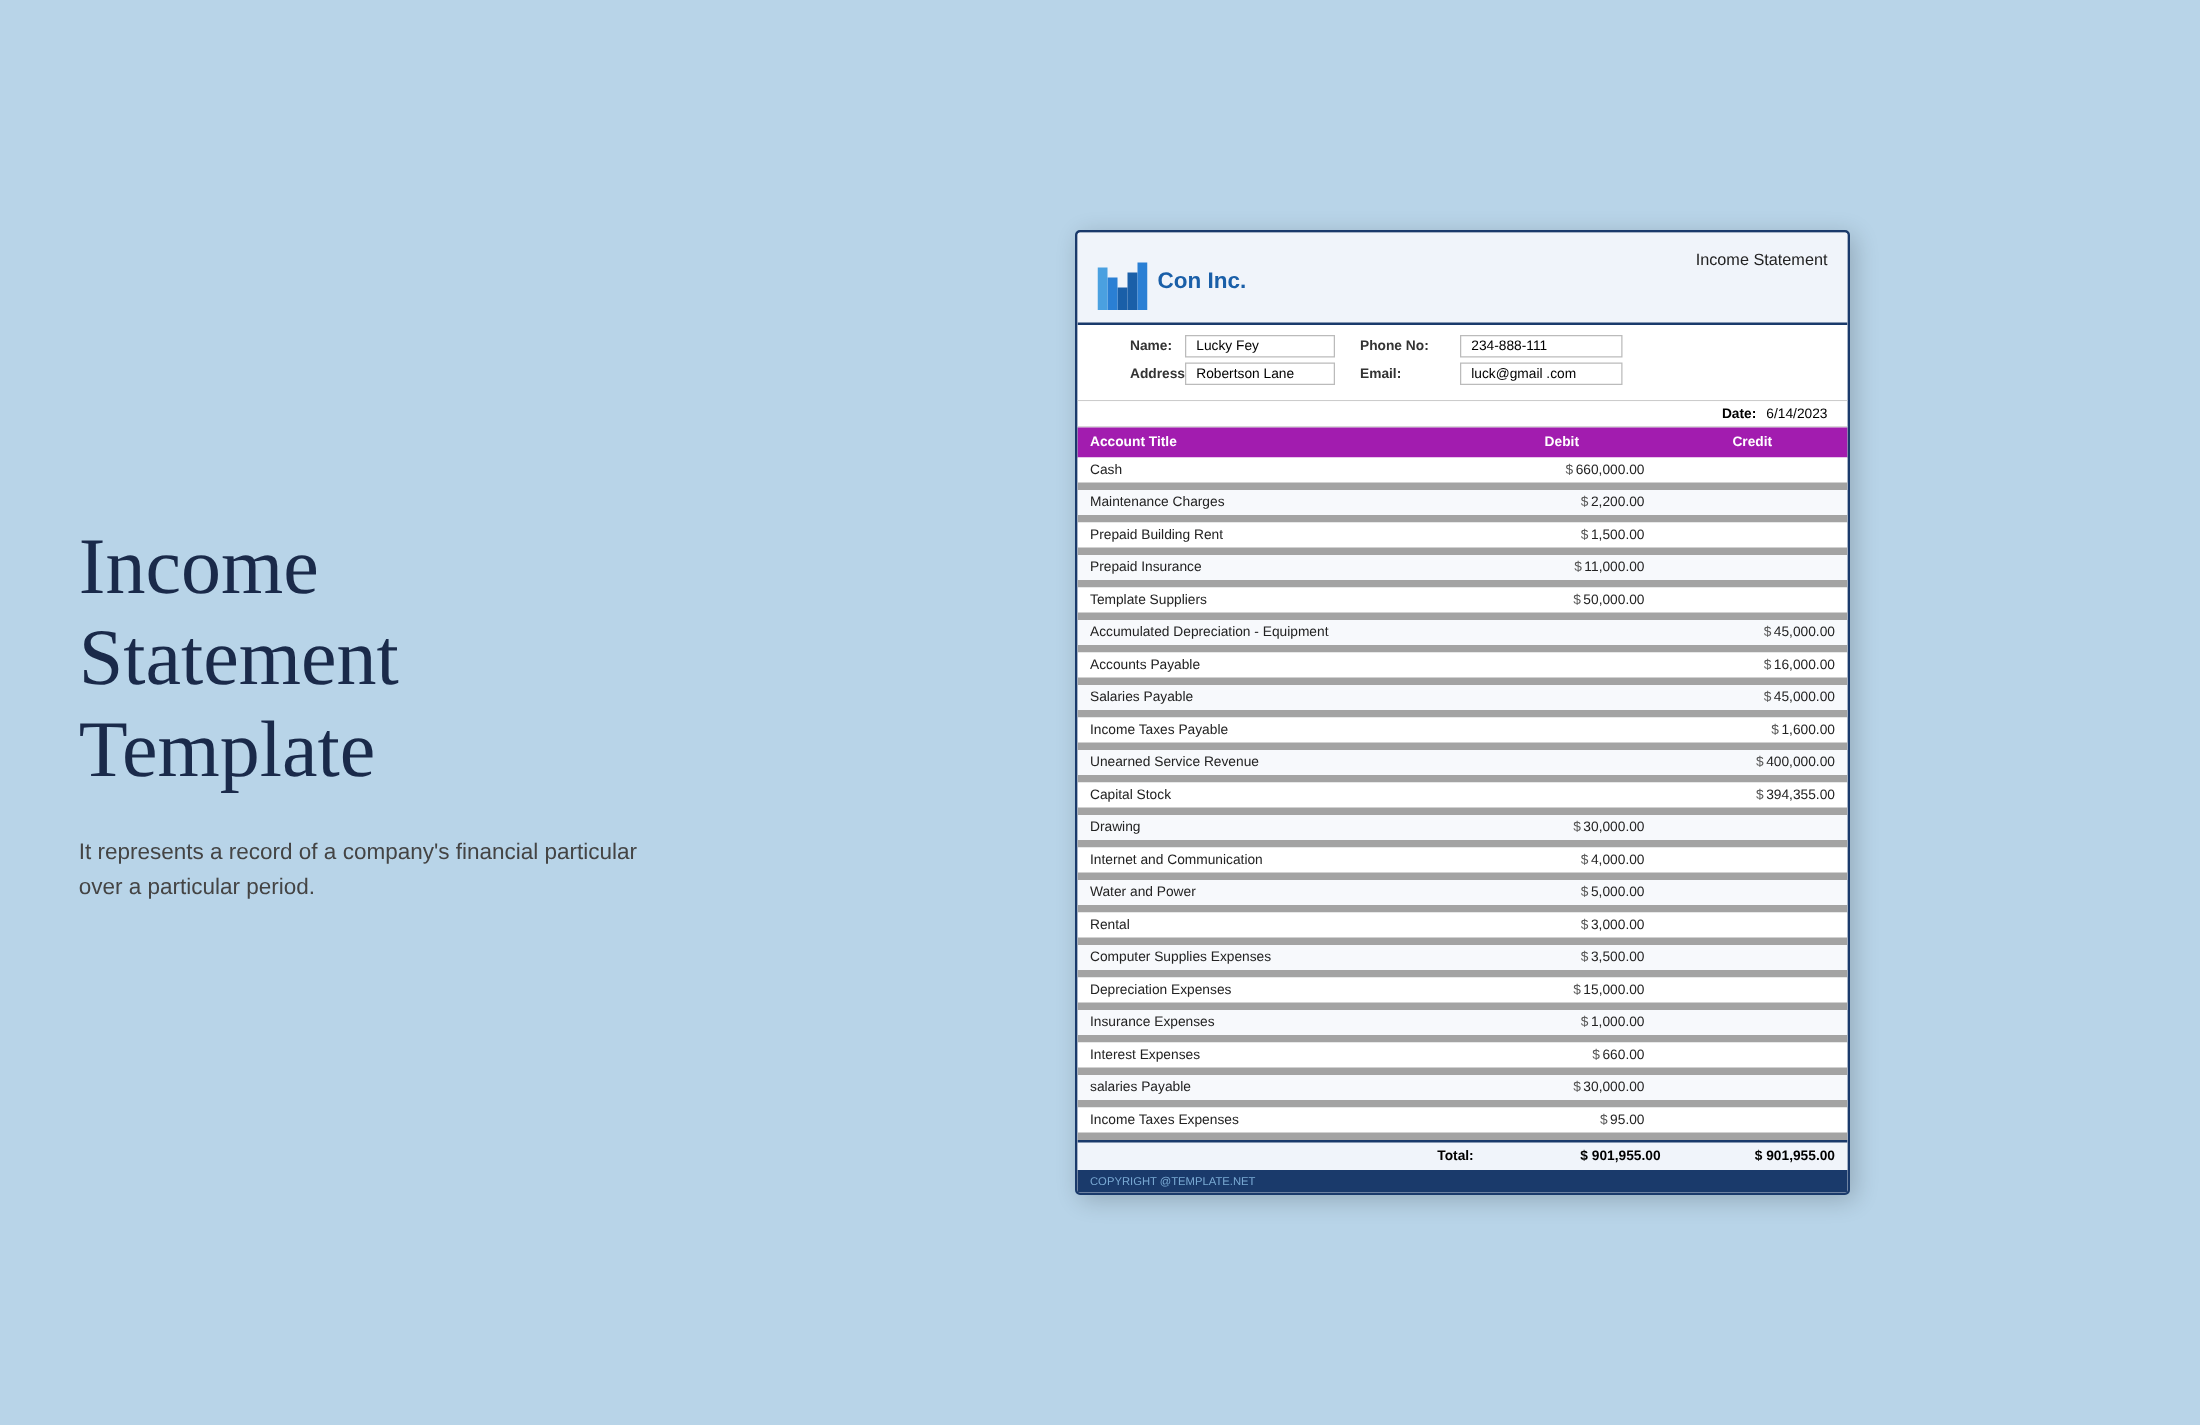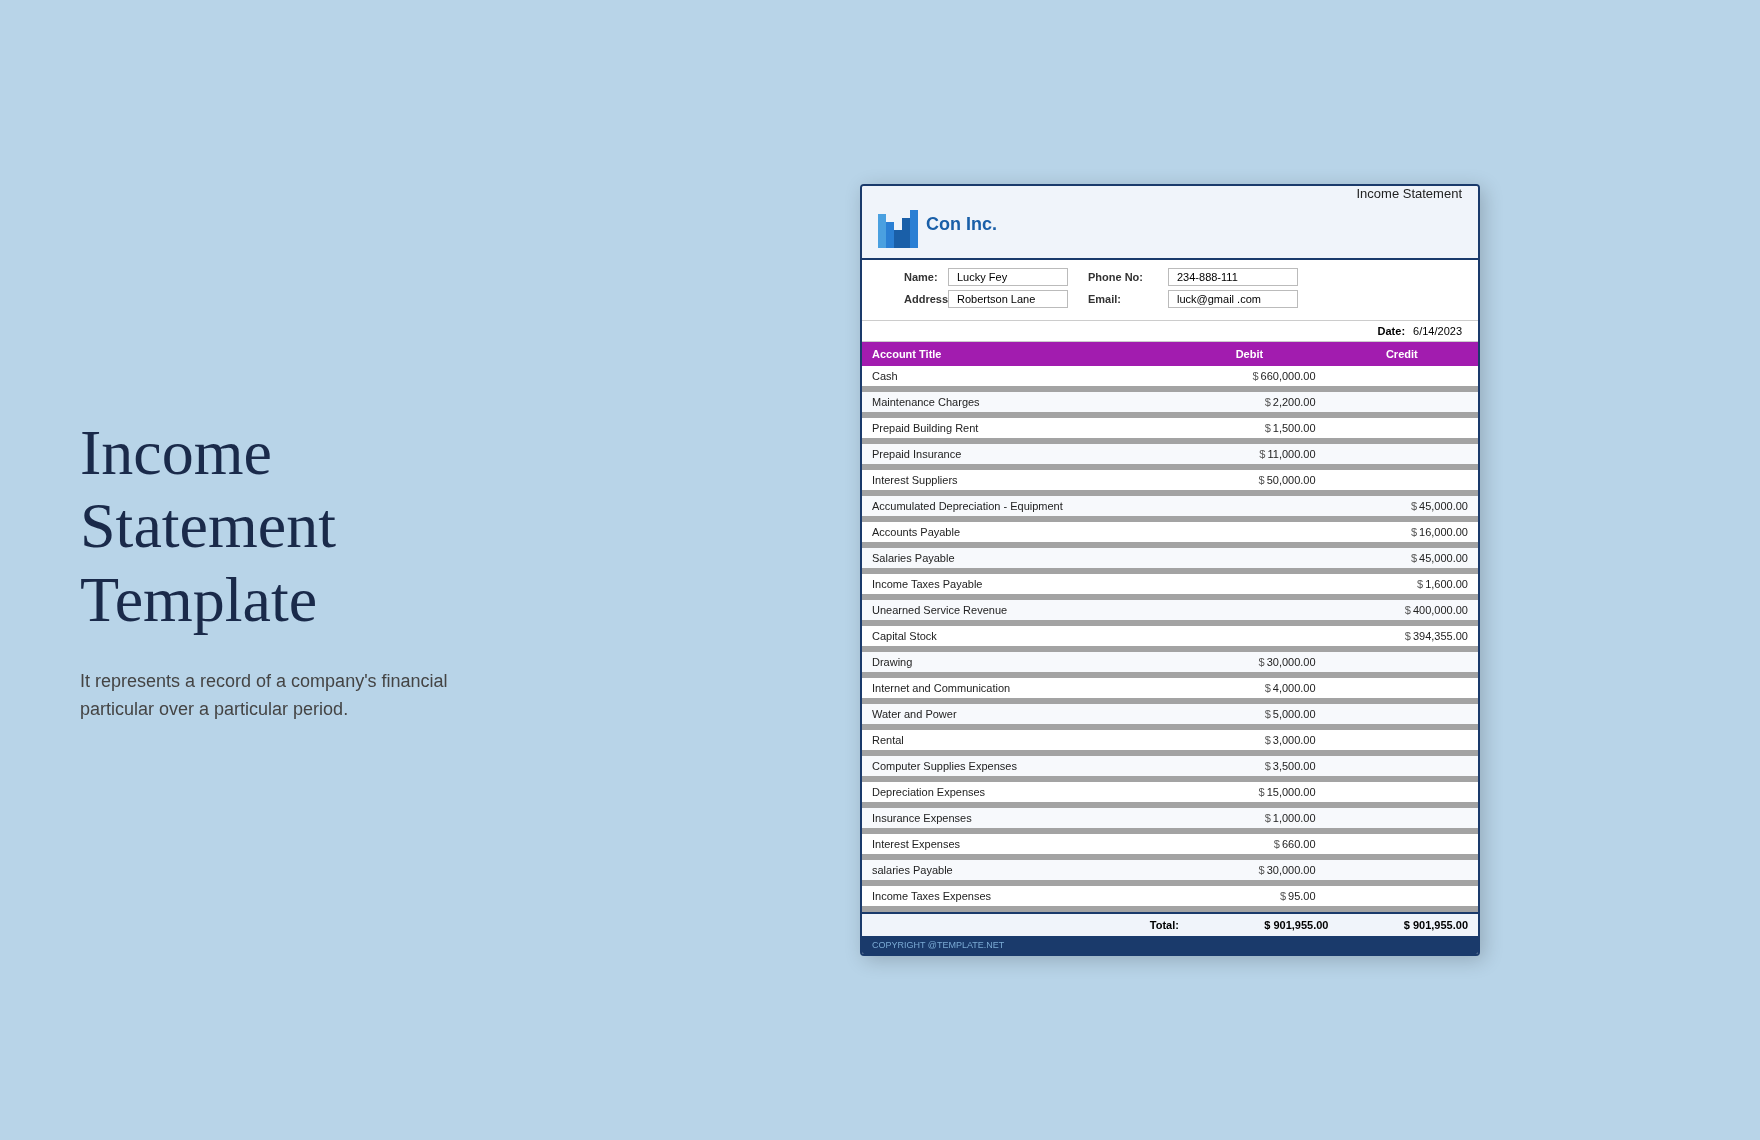--- a/index.html
+++ b/index.html
@@ -16,21 +16,21 @@
     .page-container {
       width: 1760px;
       height: 1140px;
       background-color: #b8d4e8;
       display: flex;
       align-items: center;
       position: relative;
     }
     .left-section {
       width: 580px;
-      padding: 60px 60px 60px 80px;
+      padding: 60px 60px 60px 63px;
       flex-shrink: 0;
     }
     .left-title {
       font-size: 64px;
       font-weight: 300;
       color: #1a2a4a;
       line-height: 1.15;
       margin-bottom: 30px;
       font-family: Georgia, serif;
     }
@@ -74,21 +74,21 @@
       height: 48px;
     }
     .company-name {
       font-size: 18px;
       font-weight: bold;
       color: #1a5fa8;
     }
     .doc-title {
       position: absolute;
       right: 16px;
-      top: 0;
+      top: 14px;
       font-size: 13px;
       color: #222;
       font-weight: normal;
     }
     .contact-section {
       background: white;
       padding: 8px 16px;
       border-bottom: 1px solid #ccc;
     }
     .contact-row {
@@ -249,21 +249,21 @@
               <span class="cell-account">Prepaid Building Rent</span>
               <span class="cell-debit"><span class="dollar-sign">$</span>1,500.00</span>
               <span class="cell-credit"></span>
             </div>
             <div class="table-row">
               <span class="cell-account">Prepaid Insurance</span>
               <span class="cell-debit"><span class="dollar-sign">$</span>11,000.00</span>
               <span class="cell-credit"></span>
             </div>
             <div class="table-row">
-              <span class="cell-account">Interest Suppliers</span>
+              <span class="cell-account">Template Suppliers</span>
               <span class="cell-debit"><span class="dollar-sign">$</span>50,000.00</span>
               <span class="cell-credit"></span>
             </div>
             <div class="table-row">
               <span class="cell-account">Accumulated Depreciation - Equipment</span>
               <span class="cell-debit"></span>
               <span class="cell-credit"><span class="dollar-sign">$</span>45,000.00</span>
             </div>
             <div class="table-row">
               <span class="cell-account">Accounts Payable</span>

